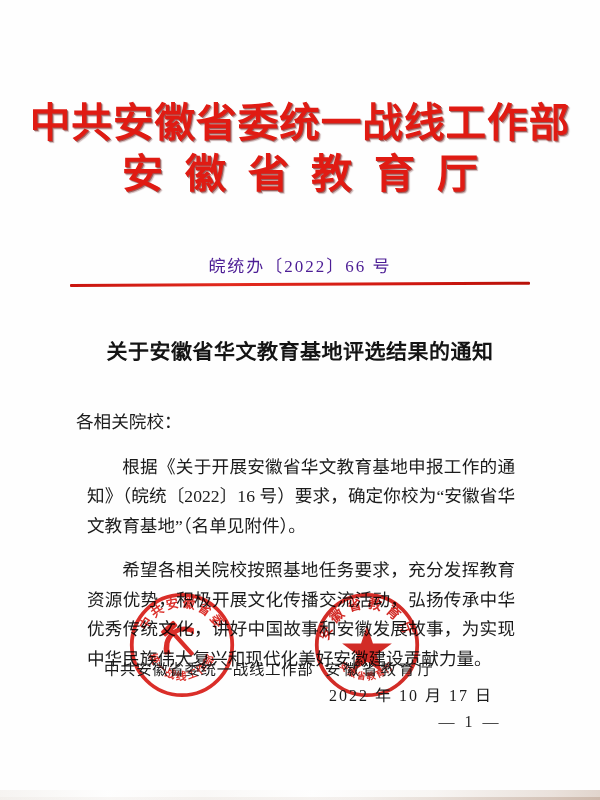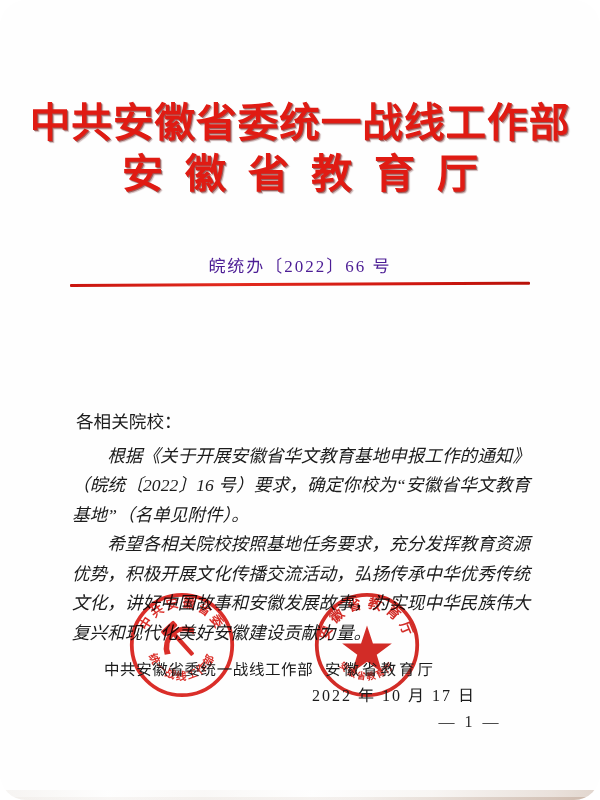--- a/index.html
+++ b/index.html
@@ -9,21 +9,20 @@
   }
 
   .page {
     position: relative;
     width: 600px;
     height: 800px;
     background: #fefefe;
     overflow: hidden;
     font-family: "Liberation Serif", "DejaVu Serif", serif;
     color: #1a1a1a;
-    border-radius: 26px;
   }
 
   
   .scan-edge {
     position: absolute;
     left: 0;
     bottom: 0;
     width: 600px;
     height: 10px;
     background: linear-gradient(to right,
@@ -132,23 +131,22 @@
     color: #1b1b1b;
     text-align: justify;
     text-justify: inter-character;
   }
 
   .salutation {
     margin: 4px;
   }
 
   .para {
-    margin: 0;
+    margin: 15px;
     text-indent: 2em;
-    font-style: italic;
   }
 
   
   .sign-zone {
     position: absolute;
     left: 0;
     top: 588px;
     width: 600px;
     height: 120px;
   }
@@ -168,21 +166,21 @@
     left: 325px;
     top: 69px;
     font-size: 15.5px;
     letter-spacing: 3px;
     white-space: nowrap;
     color: #1b1b1b;
   }
 
   .sign-date {
     position: absolute;
-    left: 312px;
+    left: 329px;
     top: 94px;
     font-size: 16px;
     letter-spacing: 2px;
     white-space: nowrap;
     color: #1b1b1b;
   }
 
   
   .seal {
     position: absolute;
@@ -228,20 +226,21 @@
 
   <div class="masthead">
     <div class="masthead-line masthead-line-1">中共安徽省委统一战线工作部</div>
     <div class="masthead-line masthead-line-2">安徽省教育厅</div>
   </div>
 
   <div class="doc-number">皖统办〔2022〕66 号</div>
 
   <div class="red-rule"></div>
 
+  <div class="doc-title">关于安徽省华文教育基地评选结果的通知</div>
 
   <div class="body-block">
     <p class="salutation">各相关院校：</p>
     <p class="para">根据《关于开展安徽省华文教育基地申报工作的通知》（皖统〔2022〕16 号）要求，确定你校为“安徽省华文教育基地”（名单见附件）。</p>
     <p class="para">希望各相关院校按照基地任务要求，充分发挥教育资源优势，积极开展文化传播交流活动，弘扬传承中华优秀传统文化，讲好中国故事和安徽发展故事，为实现中华民族伟大复兴和现代化美好安徽建设贡献力量。</p>
   </div>
 
   <div class="sign-zone">
 
     <div class="seal seal-party">

